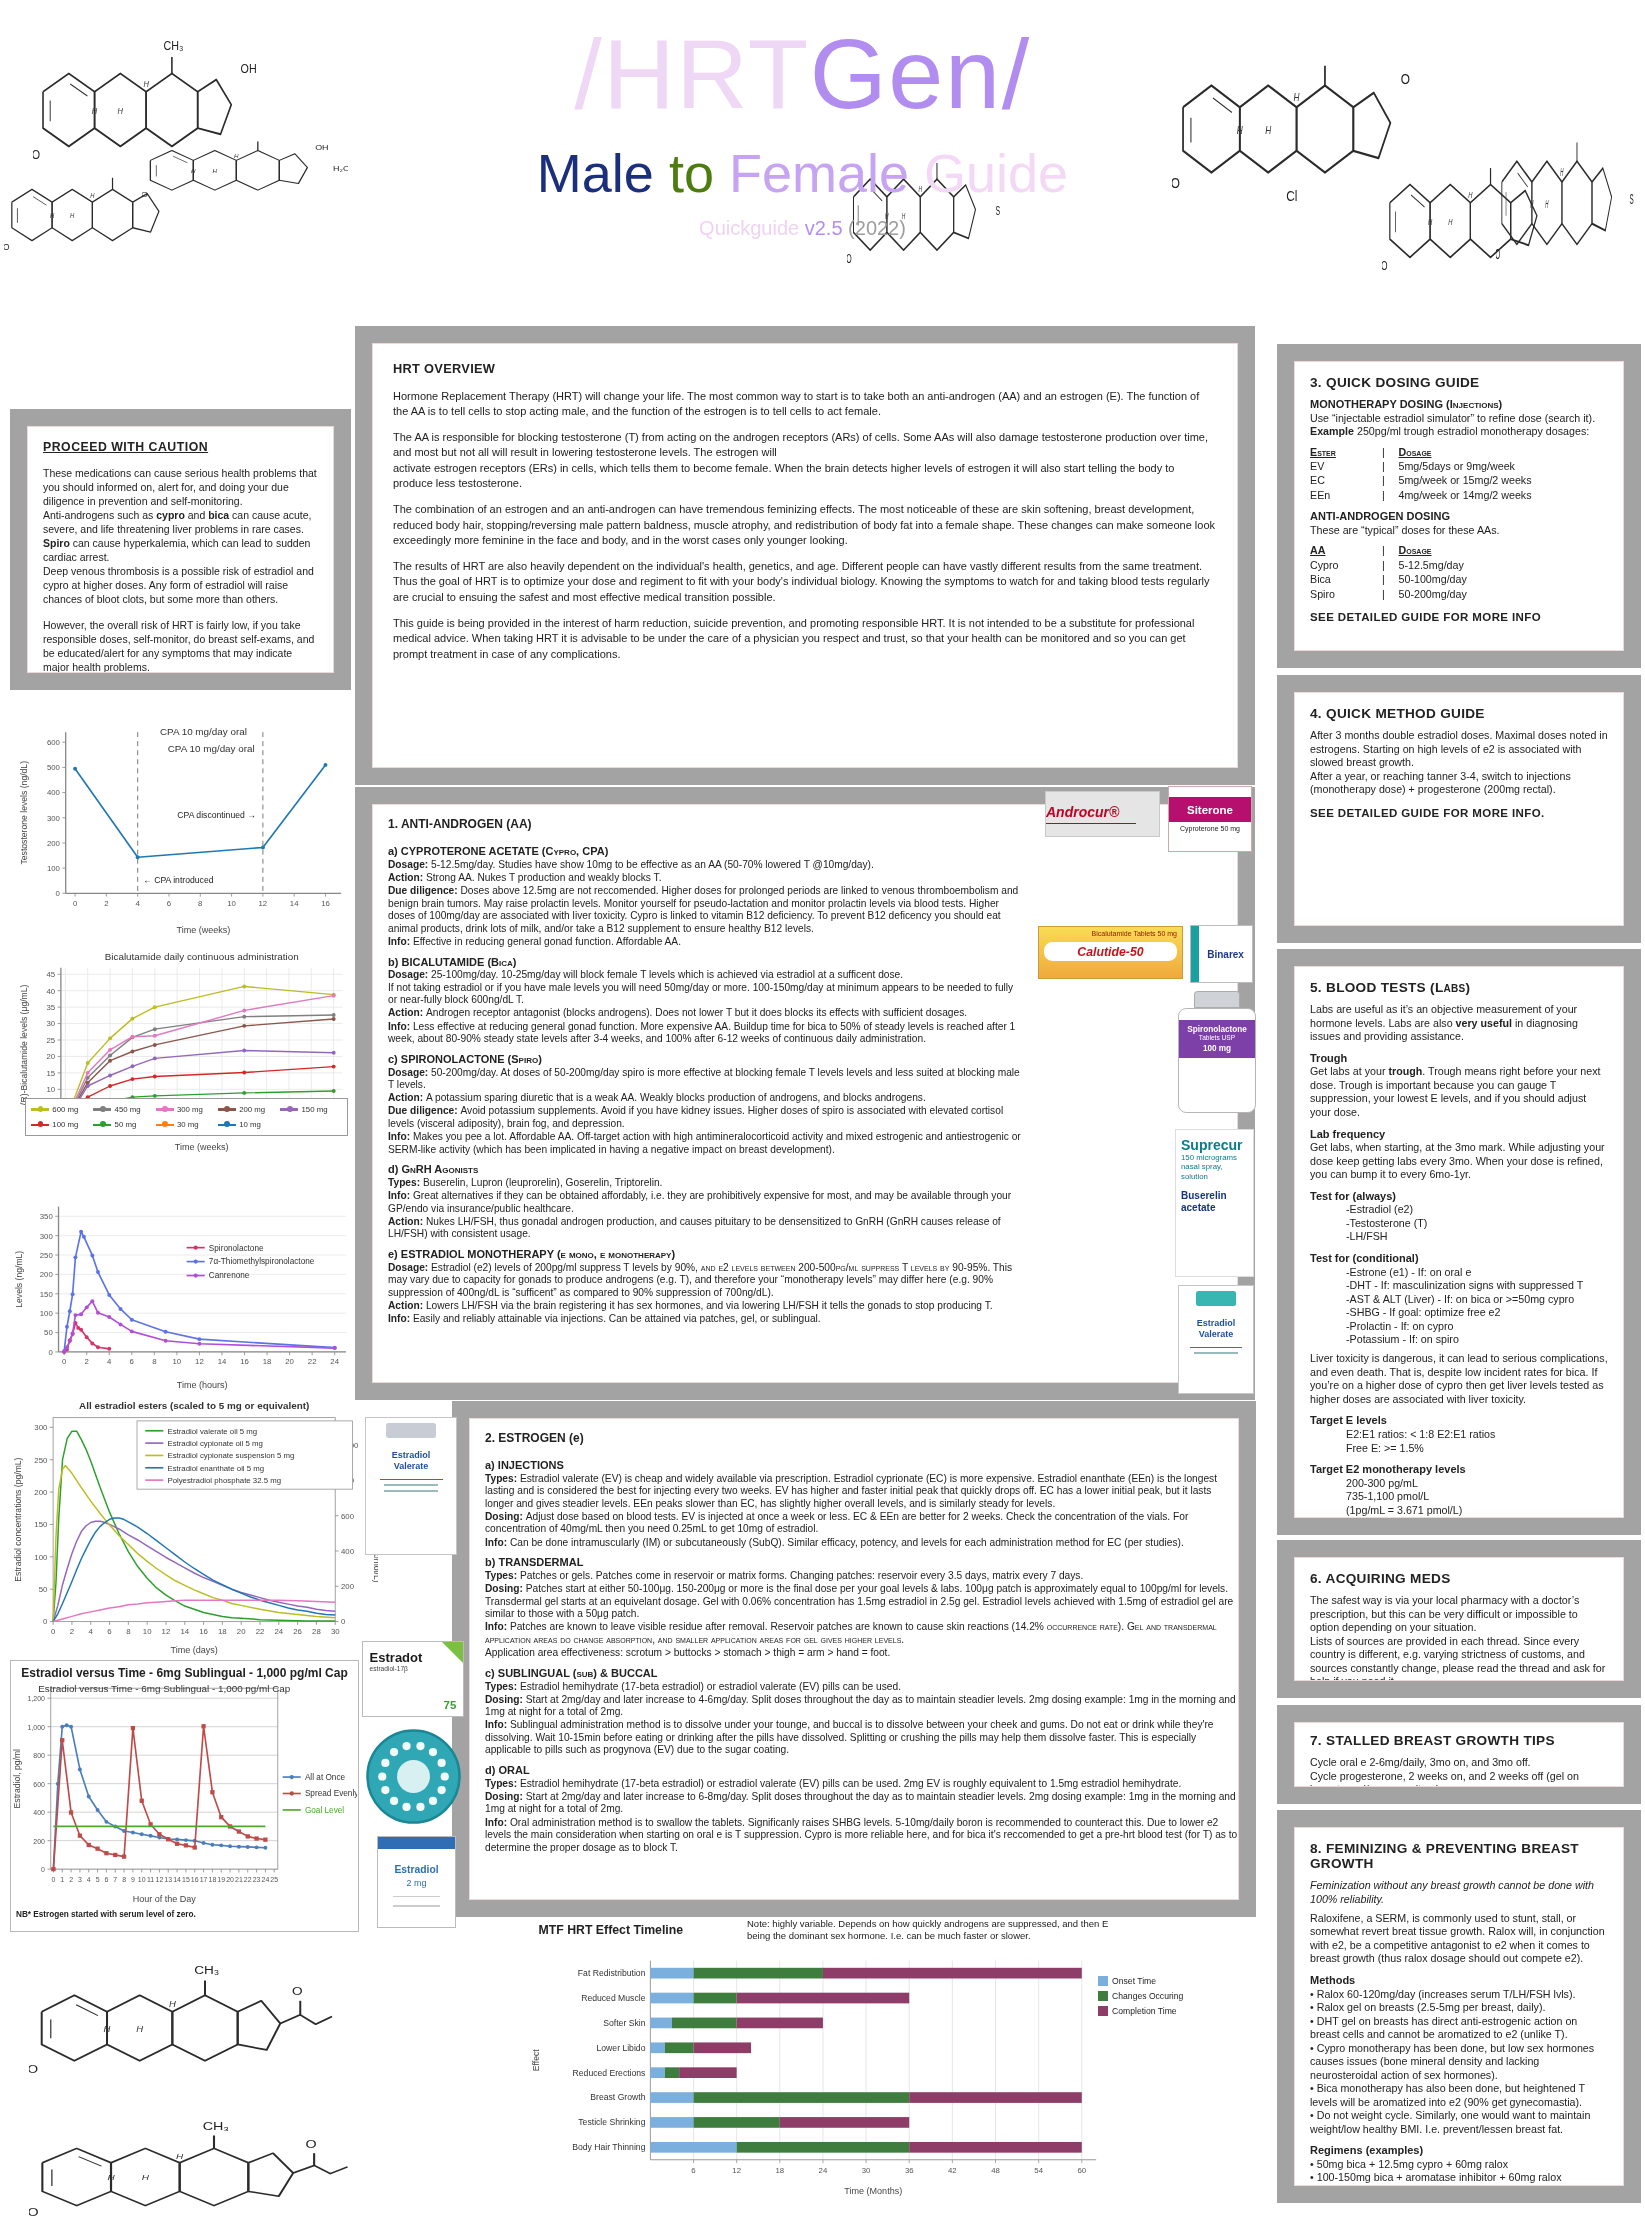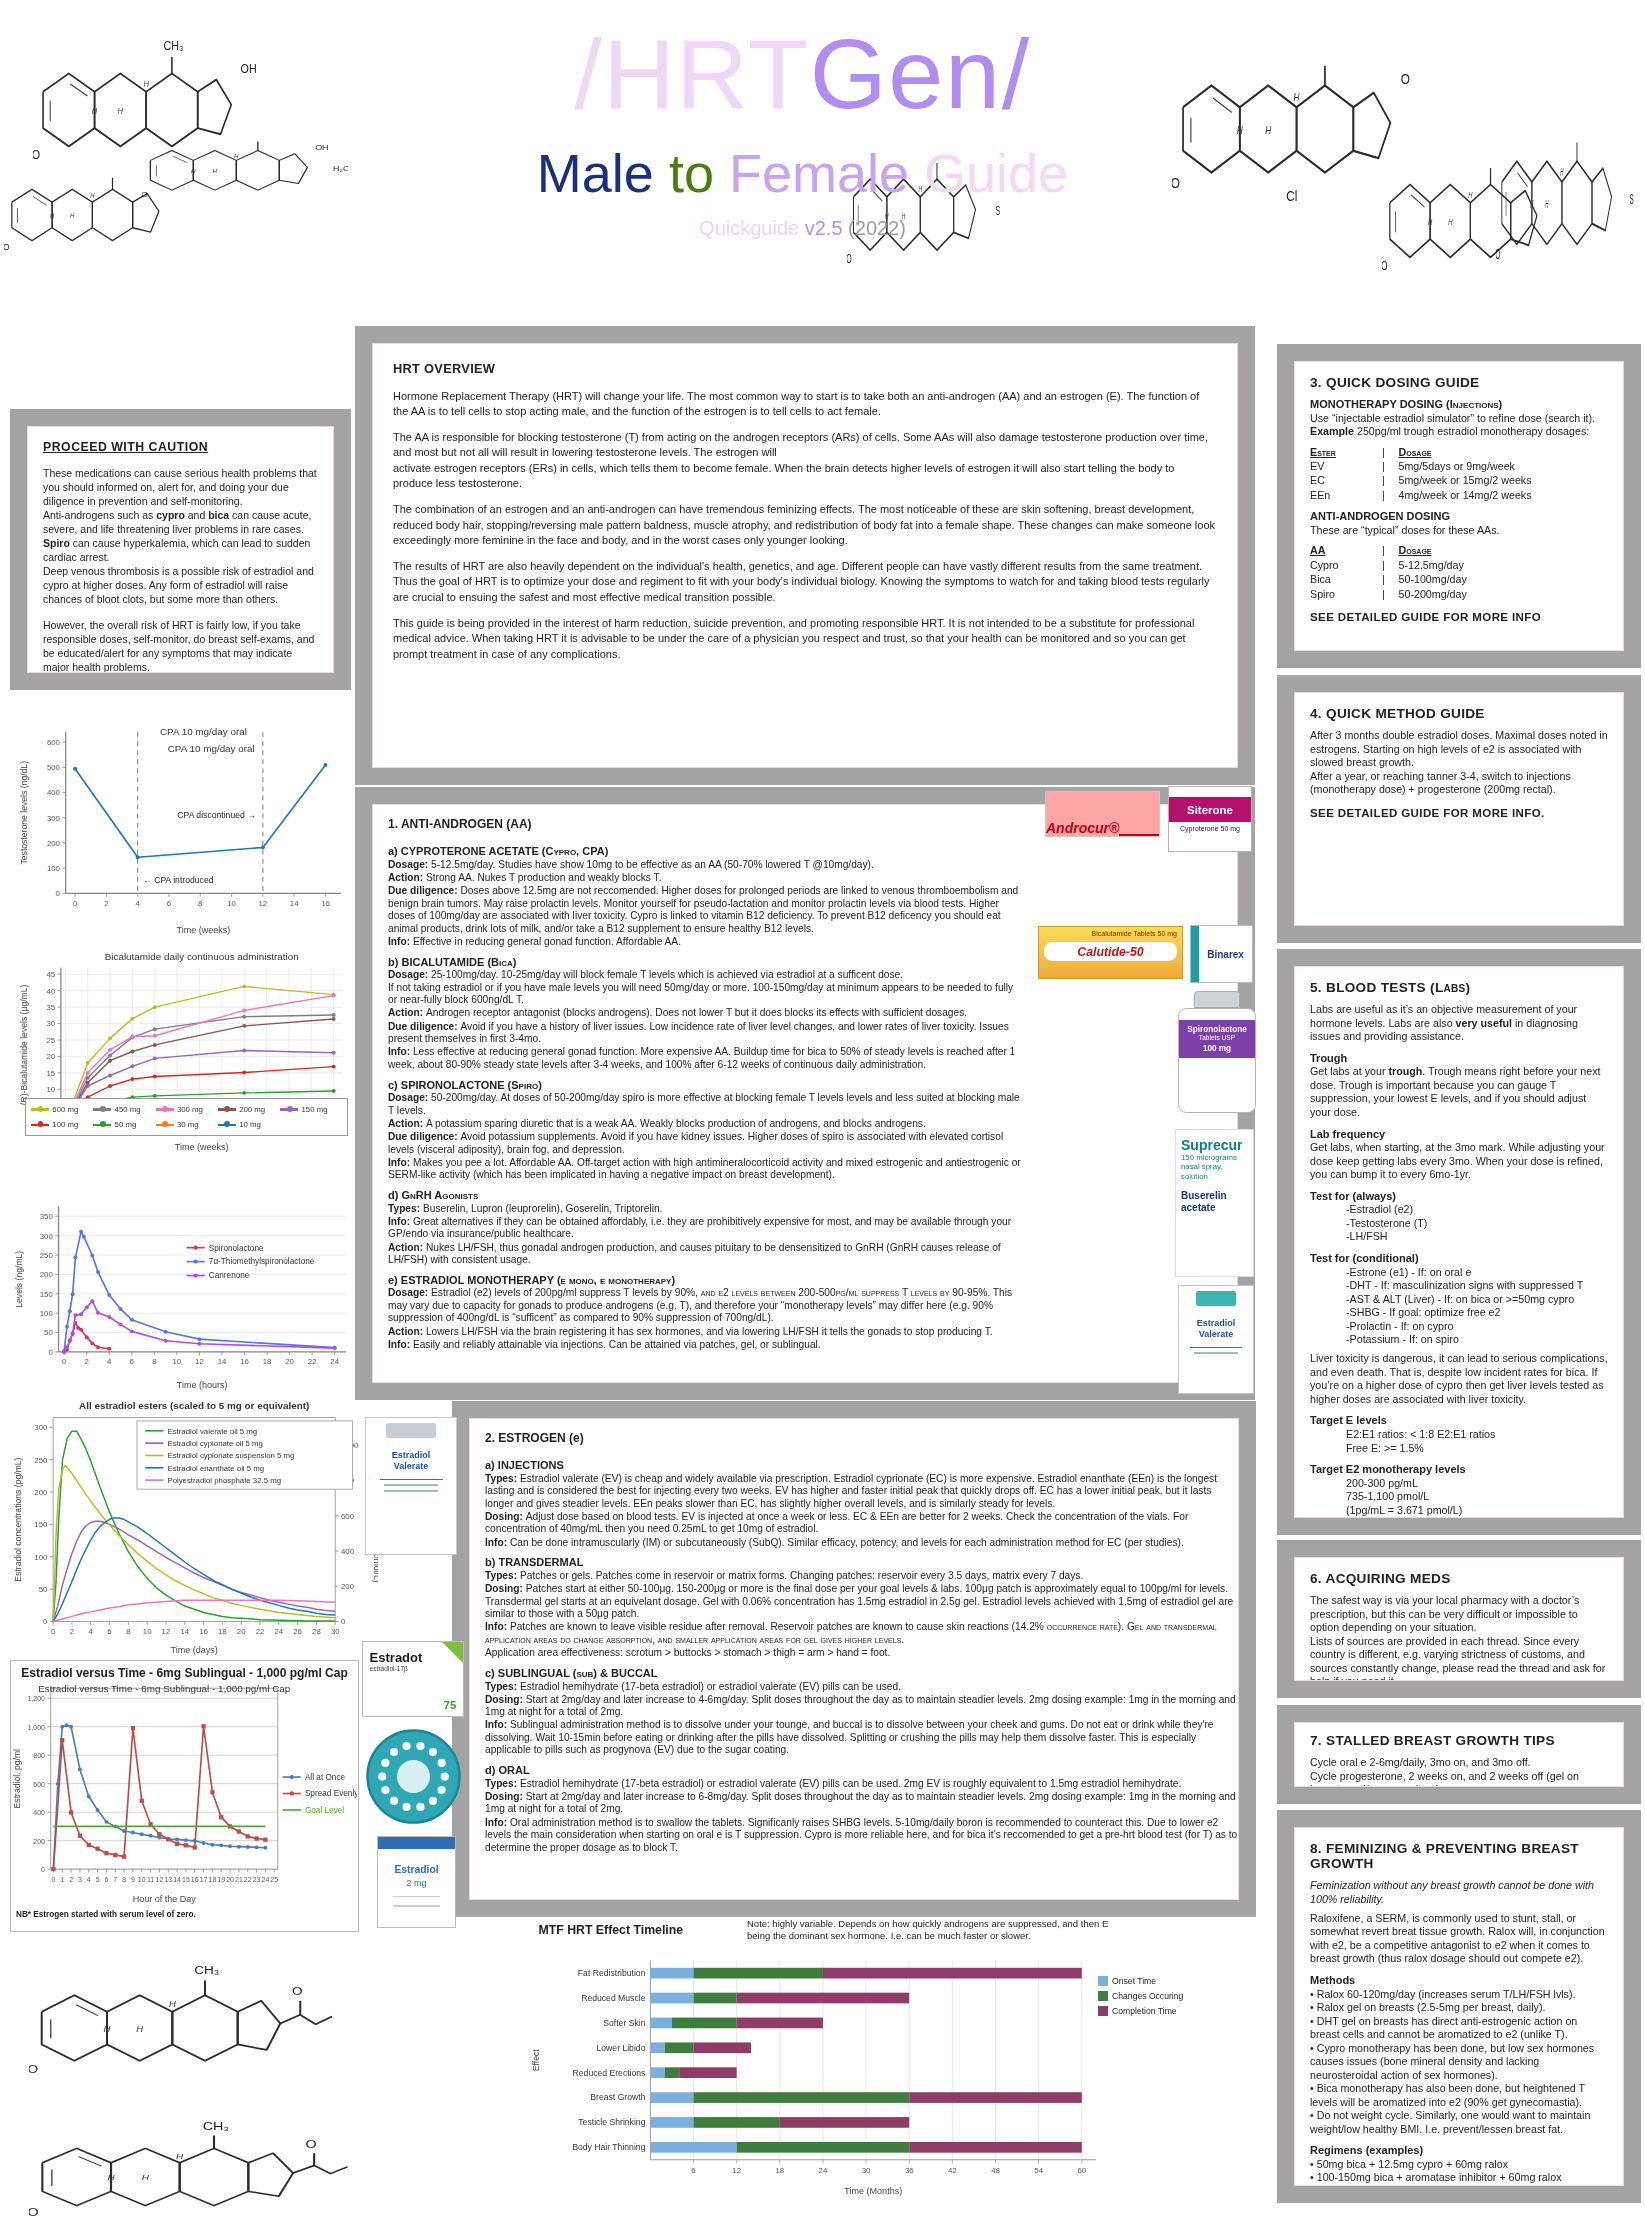--- a/index.html
+++ b/index.html
@@ -51,21 +51,21 @@
   .xl-box{border:0.8px solid #b9b9b9;background:#fff}
   .xl-foot{font-weight:bold;font-size:8.2px;padding:0 5px}
   
   .tl-title{position:absolute;left:11.5px;top:8.2px;width:206px;font-weight:bold;font-size:12.3px}
   .tl-note{position:absolute;left:220px;top:3.3px;width:362px;font-size:9.5px;line-height:1.25;color:#222}
   .tl-legend{position:absolute;left:571px;top:61px;width:87px;font-size:8.6px}
   .tl-legend .row{display:flex;align-items:center;gap:4.1px;margin-bottom:5px}
   .tl-legend .sw{width:10px;height:10px;flex:none}
   
   .med{position:absolute;font-family:"Liberation Sans",sans-serif}
-  .androcur{background:#fca5a5;border:0.8px solid #c9c9c9;display:flex;align-items:flex-end;justify-content:center}
+  .androcur{background:#e5e5e5;border:0.8px solid #c9c9c9;display:flex;flex-direction:column;align-items:flex-start;justify-content:center}
   .androcur .nm{color:#c00024;font-style:italic;font-weight:bold;font-size:14px}
   .androcur .bar{width:80%;height:1.6px;background:#c00024;margin-top:3.3px}
   .siterone{background:#fff;border:0.8px solid #caa}
   .siterone .band{background:#b5106e;color:#fff;text-align:center;padding:6.6px 1.6px;font-weight:bold;font-size:11.5px}
   .siterone .sub{text-align:center;font-size:7px;color:#222;padding-top:3.3px}
   .calutide{background:linear-gradient(#f9dc55,#f0a93c);border:0.8px solid #c99c35;padding:3.3px 5px}
   .calutide .l1{font-size:7px;color:#8a1a00;text-align:right}
   .calutide .brand{background:#fff;border-radius:8.2px;margin-top:5px;text-align:center;color:#c0161c;font-weight:bold;font-style:italic;font-size:12.3px;padding:2.5px 0}
   .binarex{background:#fff;border:0.8px solid #bbb;display:flex}
   .binarex .strip{width:8.2px;background:#1aa0a0}
@@ -277,21 +277,20 @@
             <div class="mi-h">a) CYPROTERONE ACETATE (<span class="sc">Cypro</span>, CPA)</div>
             <p><b>Dosage: </b>5-12.5mg/day. Studies have show 10mg to be effective as an AA (50-70% lowered T @10mg/day).</p>
             <p><b>Action: </b>Strong AA. Nukes T production and weakly blocks T.</p>
             <p><b>Due diligence: </b>Doses above 12.5mg are not reccomended. Higher doses for prolonged periods are linked to venous thromboembolism and benign brain tumors. May raise prolactin levels. Monitor yourself for pseudo-lactation and monitor prolactin levels via blood tests. Higher doses of 100mg/day are associated with liver toxicity. Cypro is linked to vitamin B12 deficiency. To prevent B12 deficency you should eat animal products, drink lots of milk, and/or take a B12 supplement to ensure healthy B12 levels.</p>
             <p><b>Info: </b>Effective in reducing general gonad function. Affordable AA.</p>
           </div>
           <div class="mi">
             <div class="mi-h">b) BICALUTAMIDE (<span class="sc">Bica</span>)</div>
             <p><b>Dosage: </b>25-100mg/day. 10-25mg/day will block female T levels which is achieved via estradiol at a sufficent dose.<br>If not taking estradiol or if you have male levels you will need 50mg/day or more. 100-150mg/day at minimum appears to be needed to fully or near-fully block 600ng/dL T.</p>
             <p><b>Action: </b>Androgen receptor antagonist (blocks androgens). Does not lower T but it does blocks its effects with sufficient dosages.</p>
-            <p><b>Due diligence: </b>Avoid if you have a history of liver issues. Low incidence rate of liver level changes, and lower rates of liver toxicity. Issues present themselves in first 3-4mo.</p>
             <p><b>Info: </b>Less effective at reducing general gonad function. More expensive AA. Buildup time for bica to 50% of steady levels is reached after 1 week, about 80-90% steady state levels after 3-4 weeks, and 100% after 6-12 weeks of continuous daily administration.</p>
           </div>
           <div class="mi">
             <div class="mi-h">c) SPIRONOLACTONE (<span class="sc">Spiro</span>)</div>
             <p><b>Dosage: </b>50-200mg/day. At doses of 50-200mg/day spiro is more effective at blocking female T levels levels and less suited at blocking male T levels.</p>
             <p><b>Action: </b>A potassium sparing diuretic that is a weak AA. Weakly blocks production of androgens, and blocks androgens.</p>
             <p><b>Due diligence: </b>Avoid potassium supplements.  Avoid if you have kidney issues. Higher doses of spiro is associated with elevated cortisol levels (visceral adiposity), brain fog, and depression.</p>
             <p><b>Info: </b>Makes you pee a lot. Affordable AA. Off-target action with high antimineralocorticoid activity and mixed estrogenic and antiestrogenic or SERM-like activity (which has been implicated in having a negative impact on breast development).</p>
           </div>
           <div class="mi">

